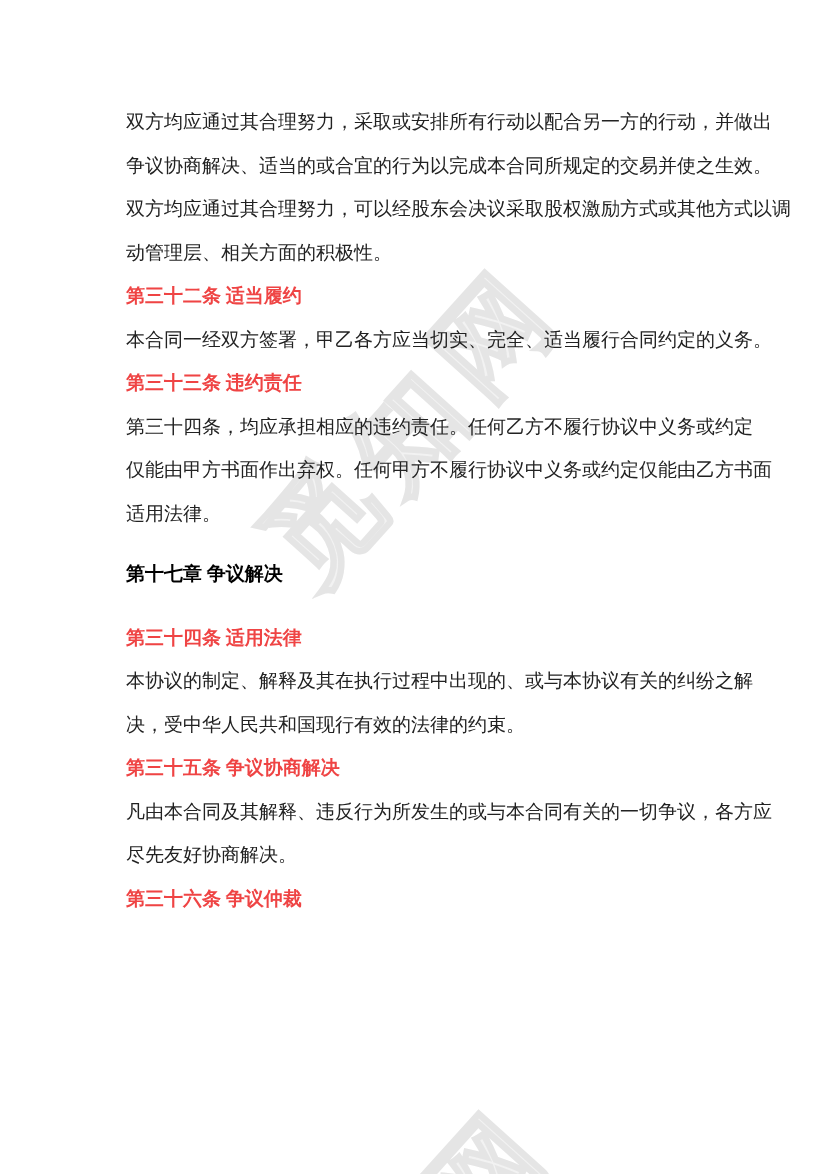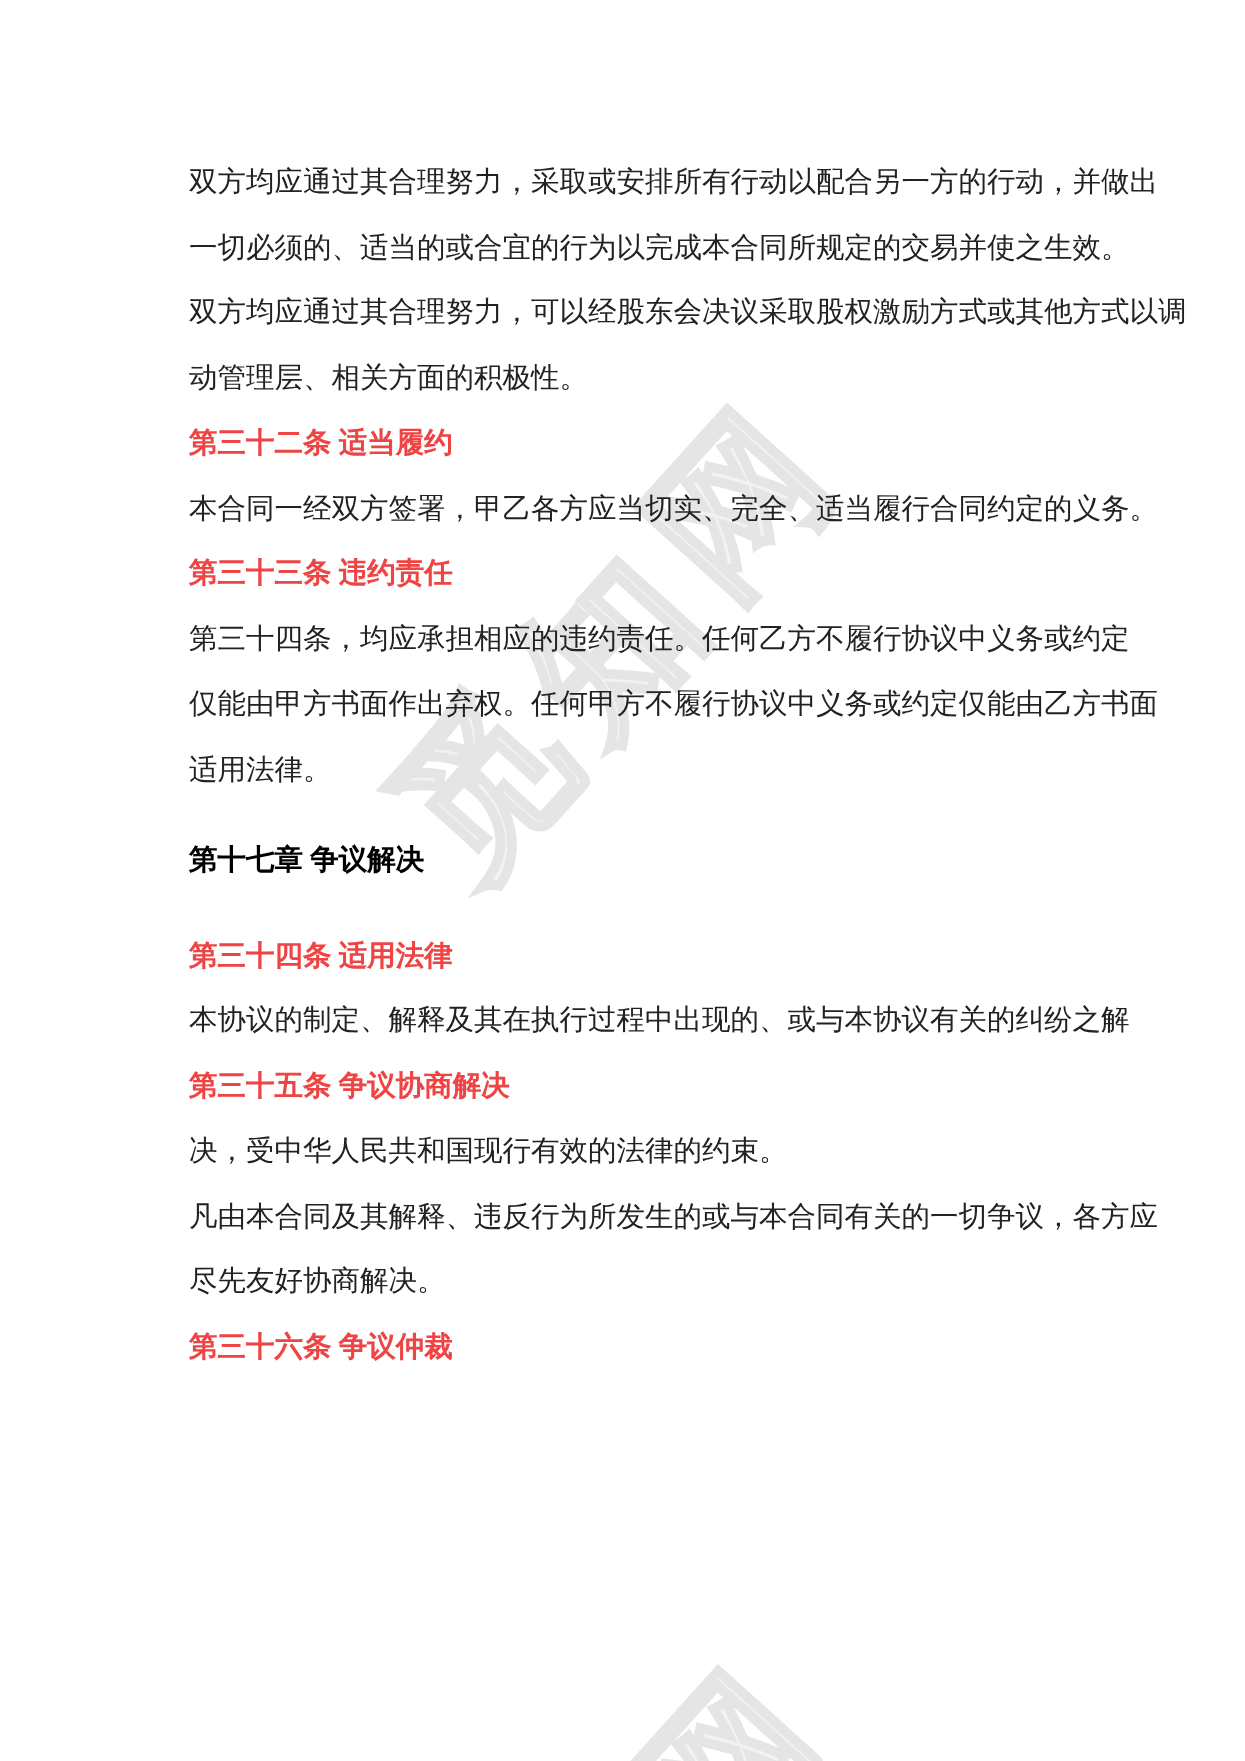--- a/index.html
+++ b/index.html
@@ -66,32 +66,32 @@
 <body>
 
 <div class="page">
 
   <div class="watermark wm-main">觅知网</div>
 
   <div class="watermark wm-bottom">觅知网</div>
 
   <main class="content">
     <div class="line body">双方均应通过其合理努力，采取或安排所有行动以配合另一方的行动，并做出</div>
-    <div class="line body">一切必须的、适当的或合宜的行为以完成本合同所规定的交易并使之生效。</div>
+    <div class="line body">争议协商解决、适当的或合宜的行为以完成本合同所规定的交易并使之生效。</div>
     <div class="line body">双方均应通过其合理努力，可以经股东会决议采取股权激励方式或其他方式以调</div>
     <div class="line body">动管理层、相关方面的积极性。</div>
     <div class="line heading">第三十二条 适当履约</div>
     <div class="line body">本合同一经双方签署，甲乙各方应当切实、完全、适当履行合同约定的义务。</div>
     <div class="line heading">第三十三条 违约责任</div>
     <div class="line body">第三十四条，均应承担相应的违约责任。任何乙方不履行协议中义务或约定</div>
     <div class="line body">仅能由甲方书面作出弃权。任何甲方不履行协议中义务或约定仅能由乙方书面</div>
     <div class="line body">适用法律。</div>
     <div class="line chapter">第十七章 争议解决</div>
     <div class="line heading">第三十四条 适用法律</div>
     <div class="line body">本协议的制定、解释及其在执行过程中出现的、或与本协议有关的纠纷之解</div>
+    <div class="line body">决，受中华人民共和国现行有效的法律的约束。</div>
     <div class="line heading">第三十五条 争议协商解决</div>
-    <div class="line body">决，受中华人民共和国现行有效的法律的约束。</div>
     <div class="line body">凡由本合同及其解释、违反行为所发生的或与本合同有关的一切争议，各方应</div>
     <div class="line body">尽先友好协商解决。</div>
     <div class="line heading">第三十六条 争议仲裁</div>
   </main>
 
 </div>
 
 </body></html>

